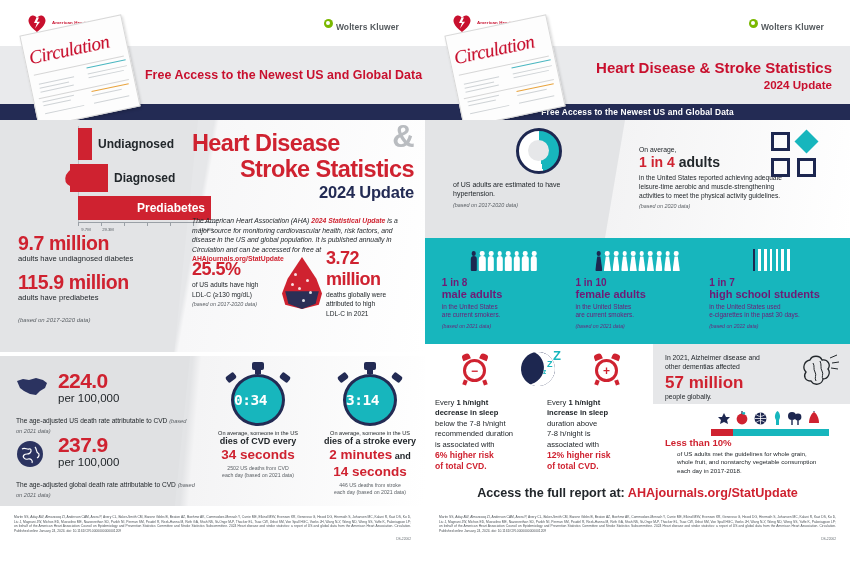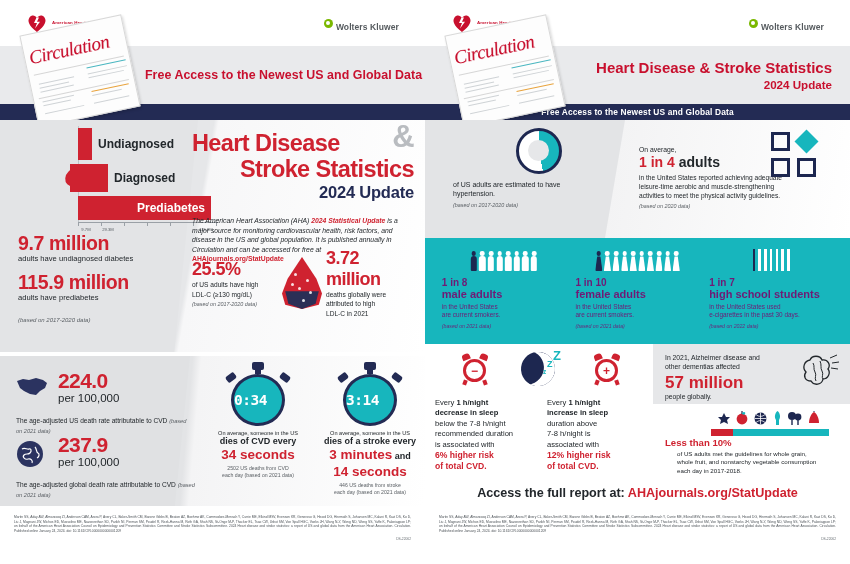--- a/index.html
+++ b/index.html
@@ -577,21 +577,21 @@
           <div class="stopwatch">
             <div class="sw-ear l"></div>
               <div class="sw-ear r"></div>
             <div class="sw-crown"></div>
             <div class="sw-face">
                 <span class="sw-time">3:14</span>
               </div>
           </div>
           <div class="w-l1">On average, someone in the US</div>
           <div class="w-l2">dies of a stroke every</div>
-          <div class="w-big"><span>3 minutes</span><span class="and"> and</span></div>
+          <div class="w-big"><span>2 minutes</span><span class="and"> and</span></div>
           <div class="w-big">14 seconds</div>
           <div class="w-note">446 US deaths from stroke</div>
           <div class="w-note" style="margin-top:0">each day (based on 2021 data)</div>
         </div>
       </div>
     </div>
 
     <div class="footer">
       <div class="cite">Martin SS, Aday AW, Almarzooq ZI, Anderson CAM, Arora P, Avery CL, Baker-Smith CM, Barone Gibbs B, Beaton AZ, Boehme AK, Commodore-Mensah Y, Currie ME, Elkind MSV, Evenson KR, Generoso G, Heard DG, Hiremath S, Johansen MC, Kalani R, Kazi DS, Ko D, Liu J, Magnani JW, Michos ED, Mussolino ME, Navaneethan SD, Parikh NI, Perman SM, Poudel R, Rezk-Hanna M, Roth GA, Shah NS, St-Onge M-P, Thacker EL, Tsao CW, Urbut SM, Van Spall HGC, Voeks JH, Wang N-Y, Wong ND, Wong SS, Yaffe K, Palaniappan LP; on behalf of the American Heart Association Council on Epidemiology and Prevention Statistics Committee and Stroke Statistics Subcommittee. 2024 Heart disease and stroke statistics: a report of US and global data from the American Heart Association. Circulation. Published online January 24, 2024. doi: 10.1161/CIR.0000000000001209</div>
       <div class="cite-code">DS-22062</div>

